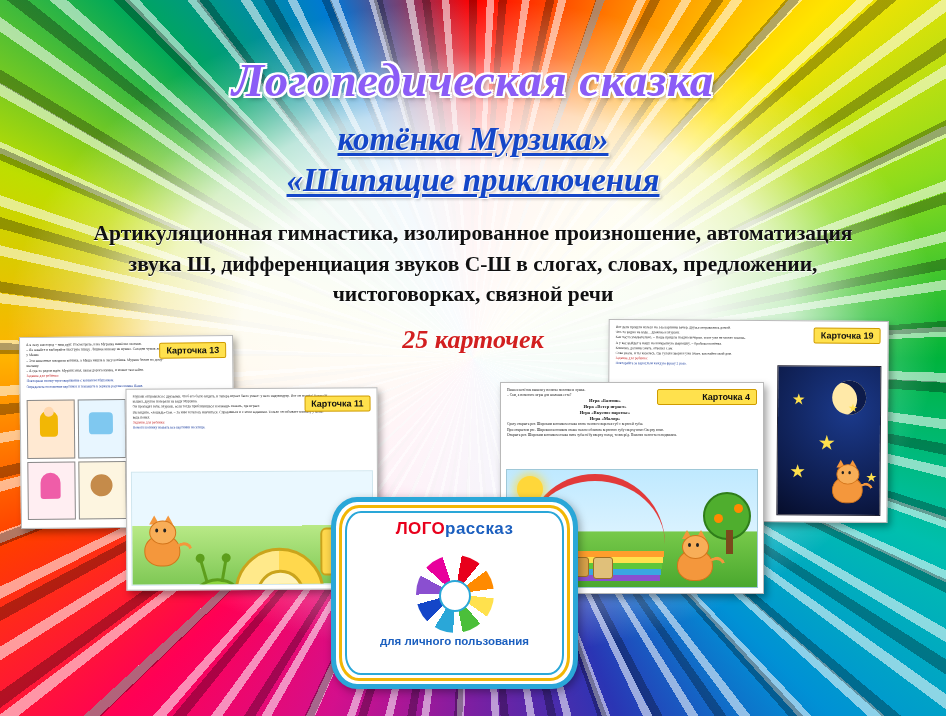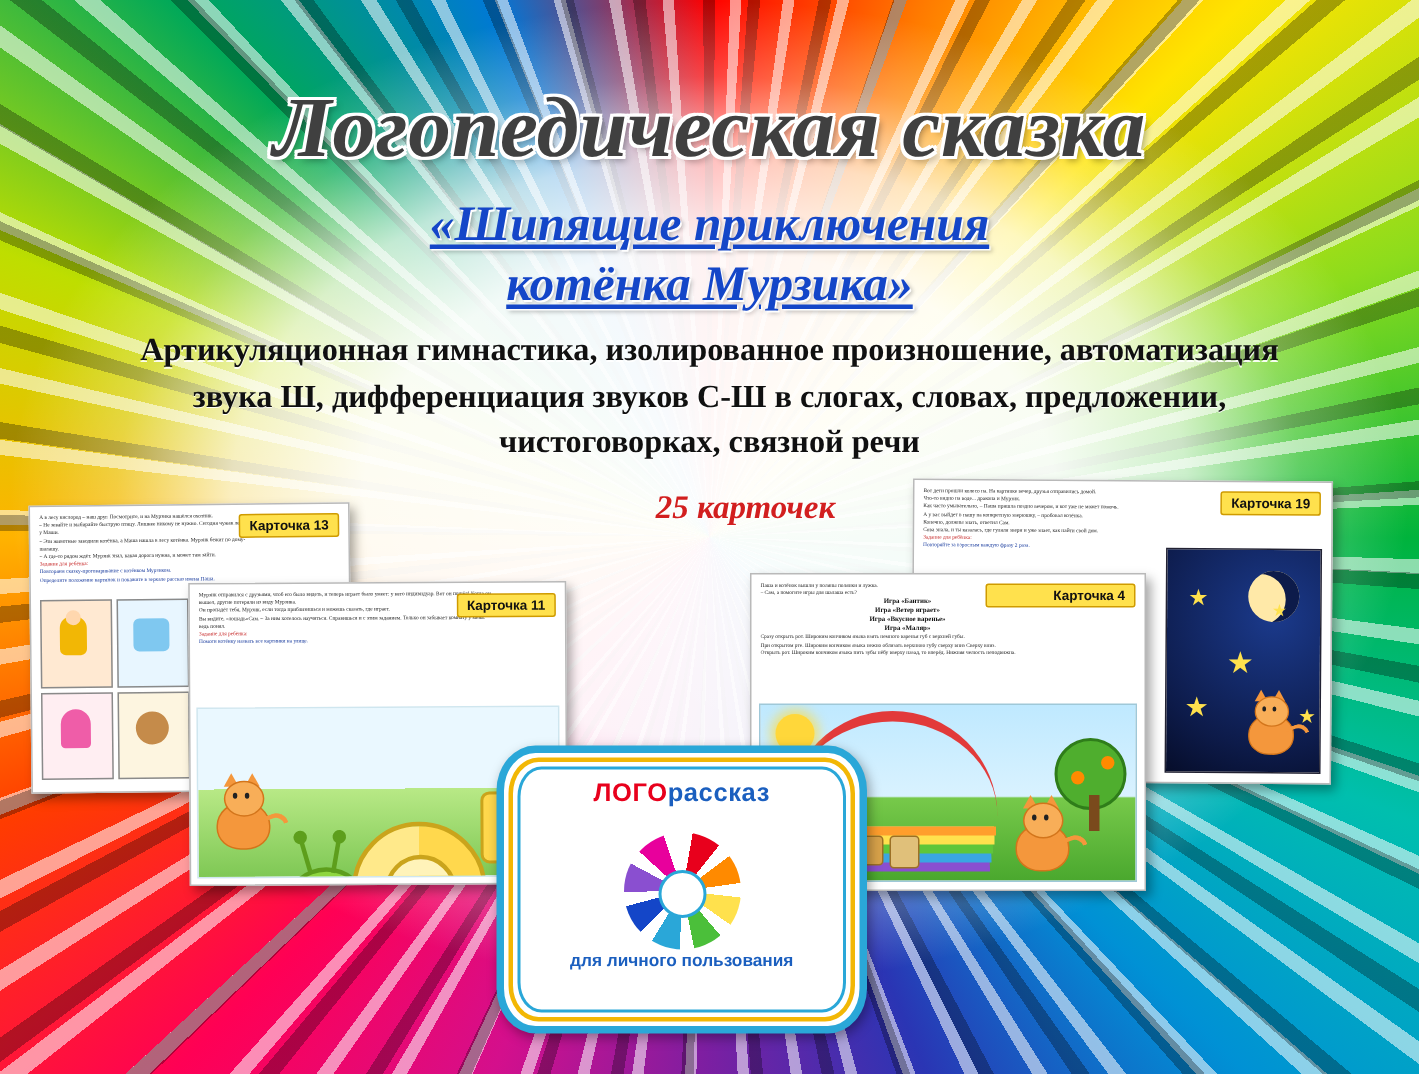--- a/index.html
+++ b/index.html
@@ -62,23 +62,23 @@
     position: absolute;
     left: 0; right: 0;
     top: 56px;
     text-align: center;
     z-index: 5;
   }
   .main-title {
     font-family: "Liberation Serif", serif;
     font-style: italic;
     font-weight: bold;
-    font-size: 57px;
+    font-size: 47px;
     line-height: 1.05;
-    color: #404040;
+    color: #8b5cf6;
     letter-spacing: 0.5px;
     text-shadow:
        2px 0 0 #ffffff, -2px 0 0 #ffffff, 0 2px 0 #ffffff, 0 -2px 0 #ffffff,
        2px 2px 0 #ffffff, -2px -2px 0 #ffffff, 2px -2px 0 #ffffff, -2px 2px 0 #ffffff,
        3px 3px 4px rgba(0,0,0,0.30);
     margin: 0;
     white-space: nowrap;
   }
   .sub-title {
     margin: 14px 0 0 0;
@@ -108,25 +108,24 @@
     text-shadow: 0 1px 0 rgba(255,255,255,0.9);
   }
   .count {
     position: absolute;
     left: 50%;
     transform: translateX(-50%);
     top: 325px;
     font-family: "Liberation Serif", serif;
     font-weight: bold;
     font-style: italic;
-    font-size: 22px;
+    font-size: 26px;
     color: #d21f1f;
     z-index: 6;
     text-shadow: 1px 1px 0 #fff;
-    margin-left: 24px;
   }
 
   
   .card {
     position: absolute;
     background: #ffffff;
     border: 1px solid #b9b9b9;
     box-shadow: 3px 4px 7px rgba(0,0,0,0.35);
     overflow: hidden;
     z-index: 4;
@@ -352,22 +351,22 @@
 <div id="page">
 
   <div class="bg-base"></div>
   <div class="bg-rays"></div>
   <div class="bg-rays2"></div>
   <div class="bg-glow"></div>
 
   <div class="title-wrap">
     <div class="main-title">Логопедическая сказка</div>
     <div class="sub-title">
+      <div>котёнка Мурзика»</div>
       <div>«Шипящие приключения</div>
-      <div>котёнка Мурзика»</div>
     </div>
   </div>
 
   <div class="desc">Артикуляционная гимнастика, изолированное произношение, автоматизация звука Ш, дифференциация звуков С-Ш в слогах, словах, предложении, чистоговорках, связной речи</div>
   <div class="count">25 карточек</div>
 
   <div class="card" id="card13">
     <div class="card-text" style="width:142px;">
       <span class="mini-txt">А в лесу кислород – наш друг. Посмотрите, и на Мурзика нашёлся охотник.</span>
       <span class="mini-txt">– Не зевайте и выбирайте быструю птицу. Лишнее никому не нужно. Сегодня чужак лежит у Маши.</span>

